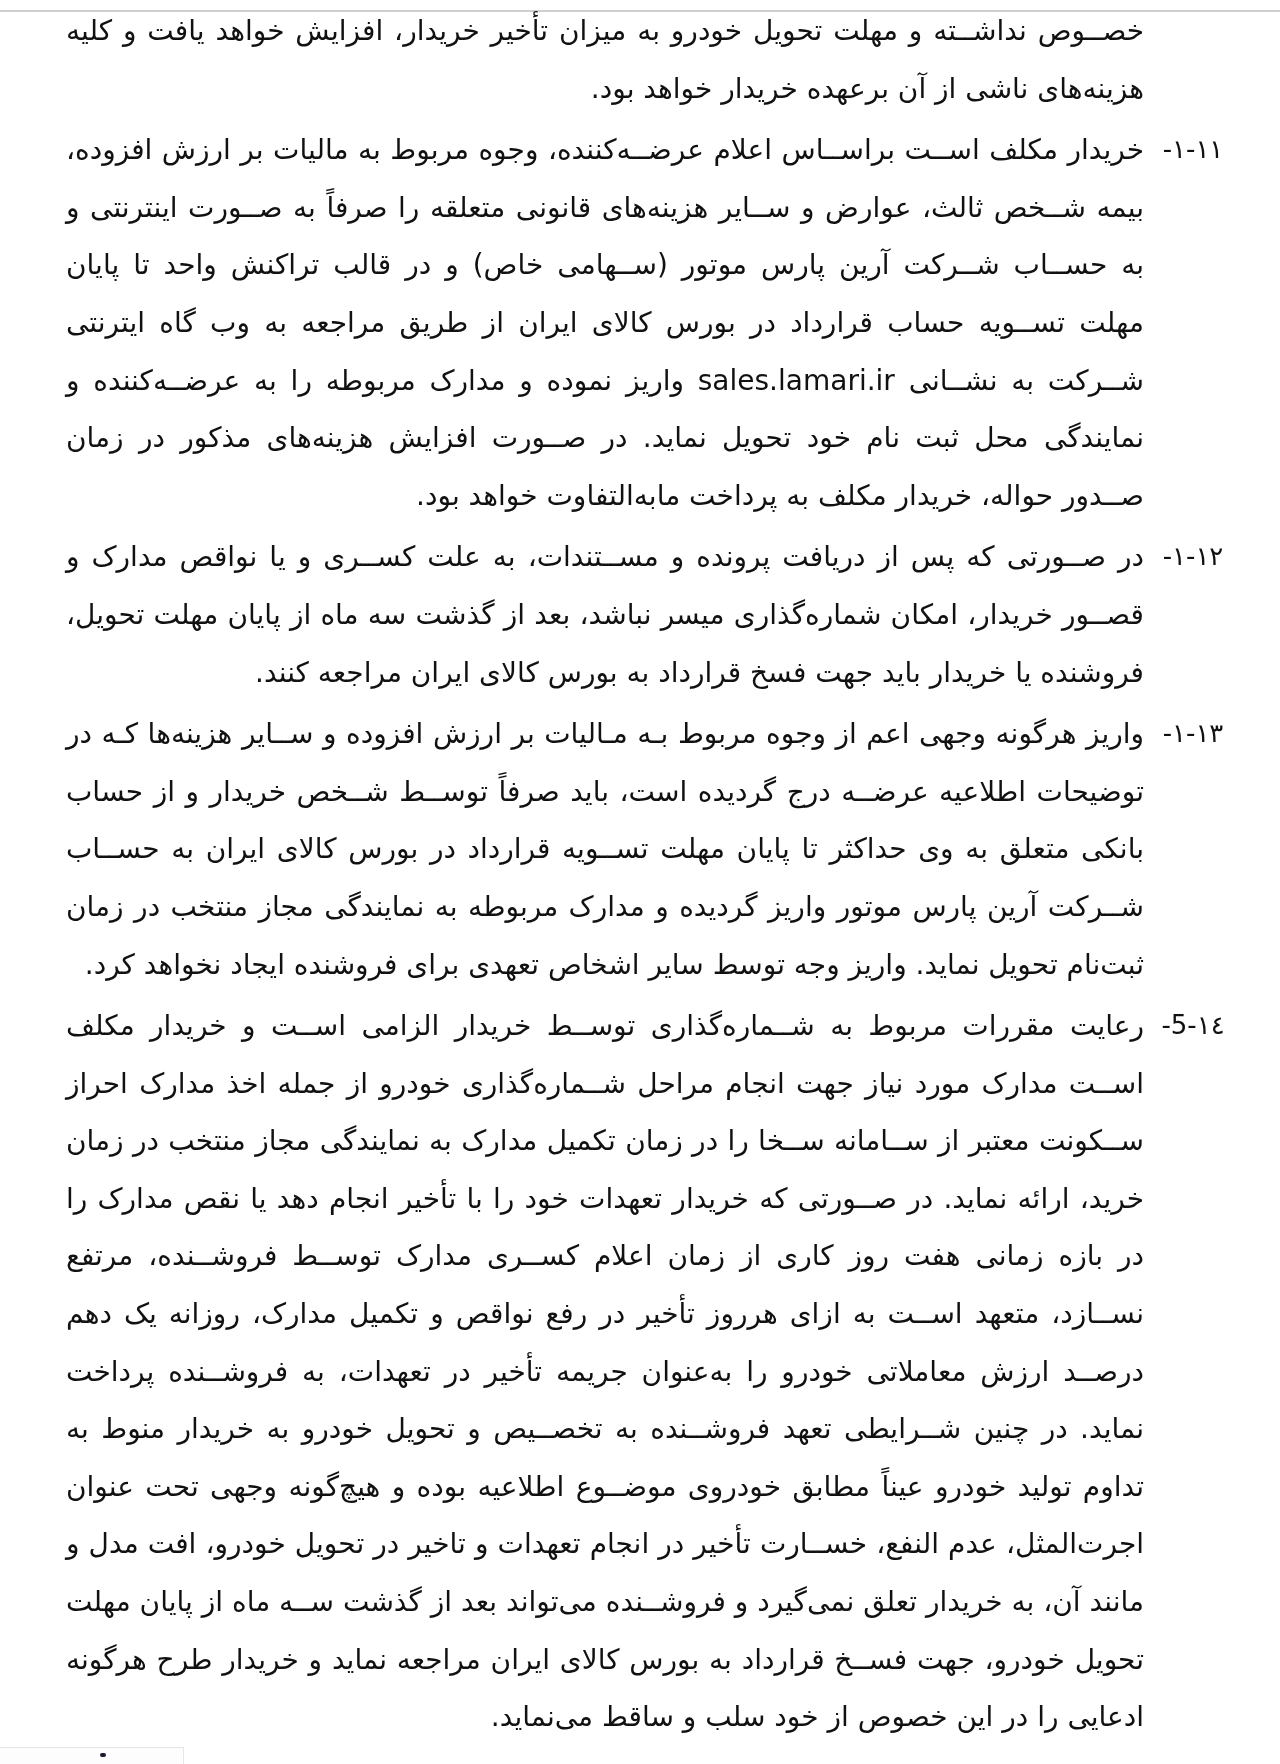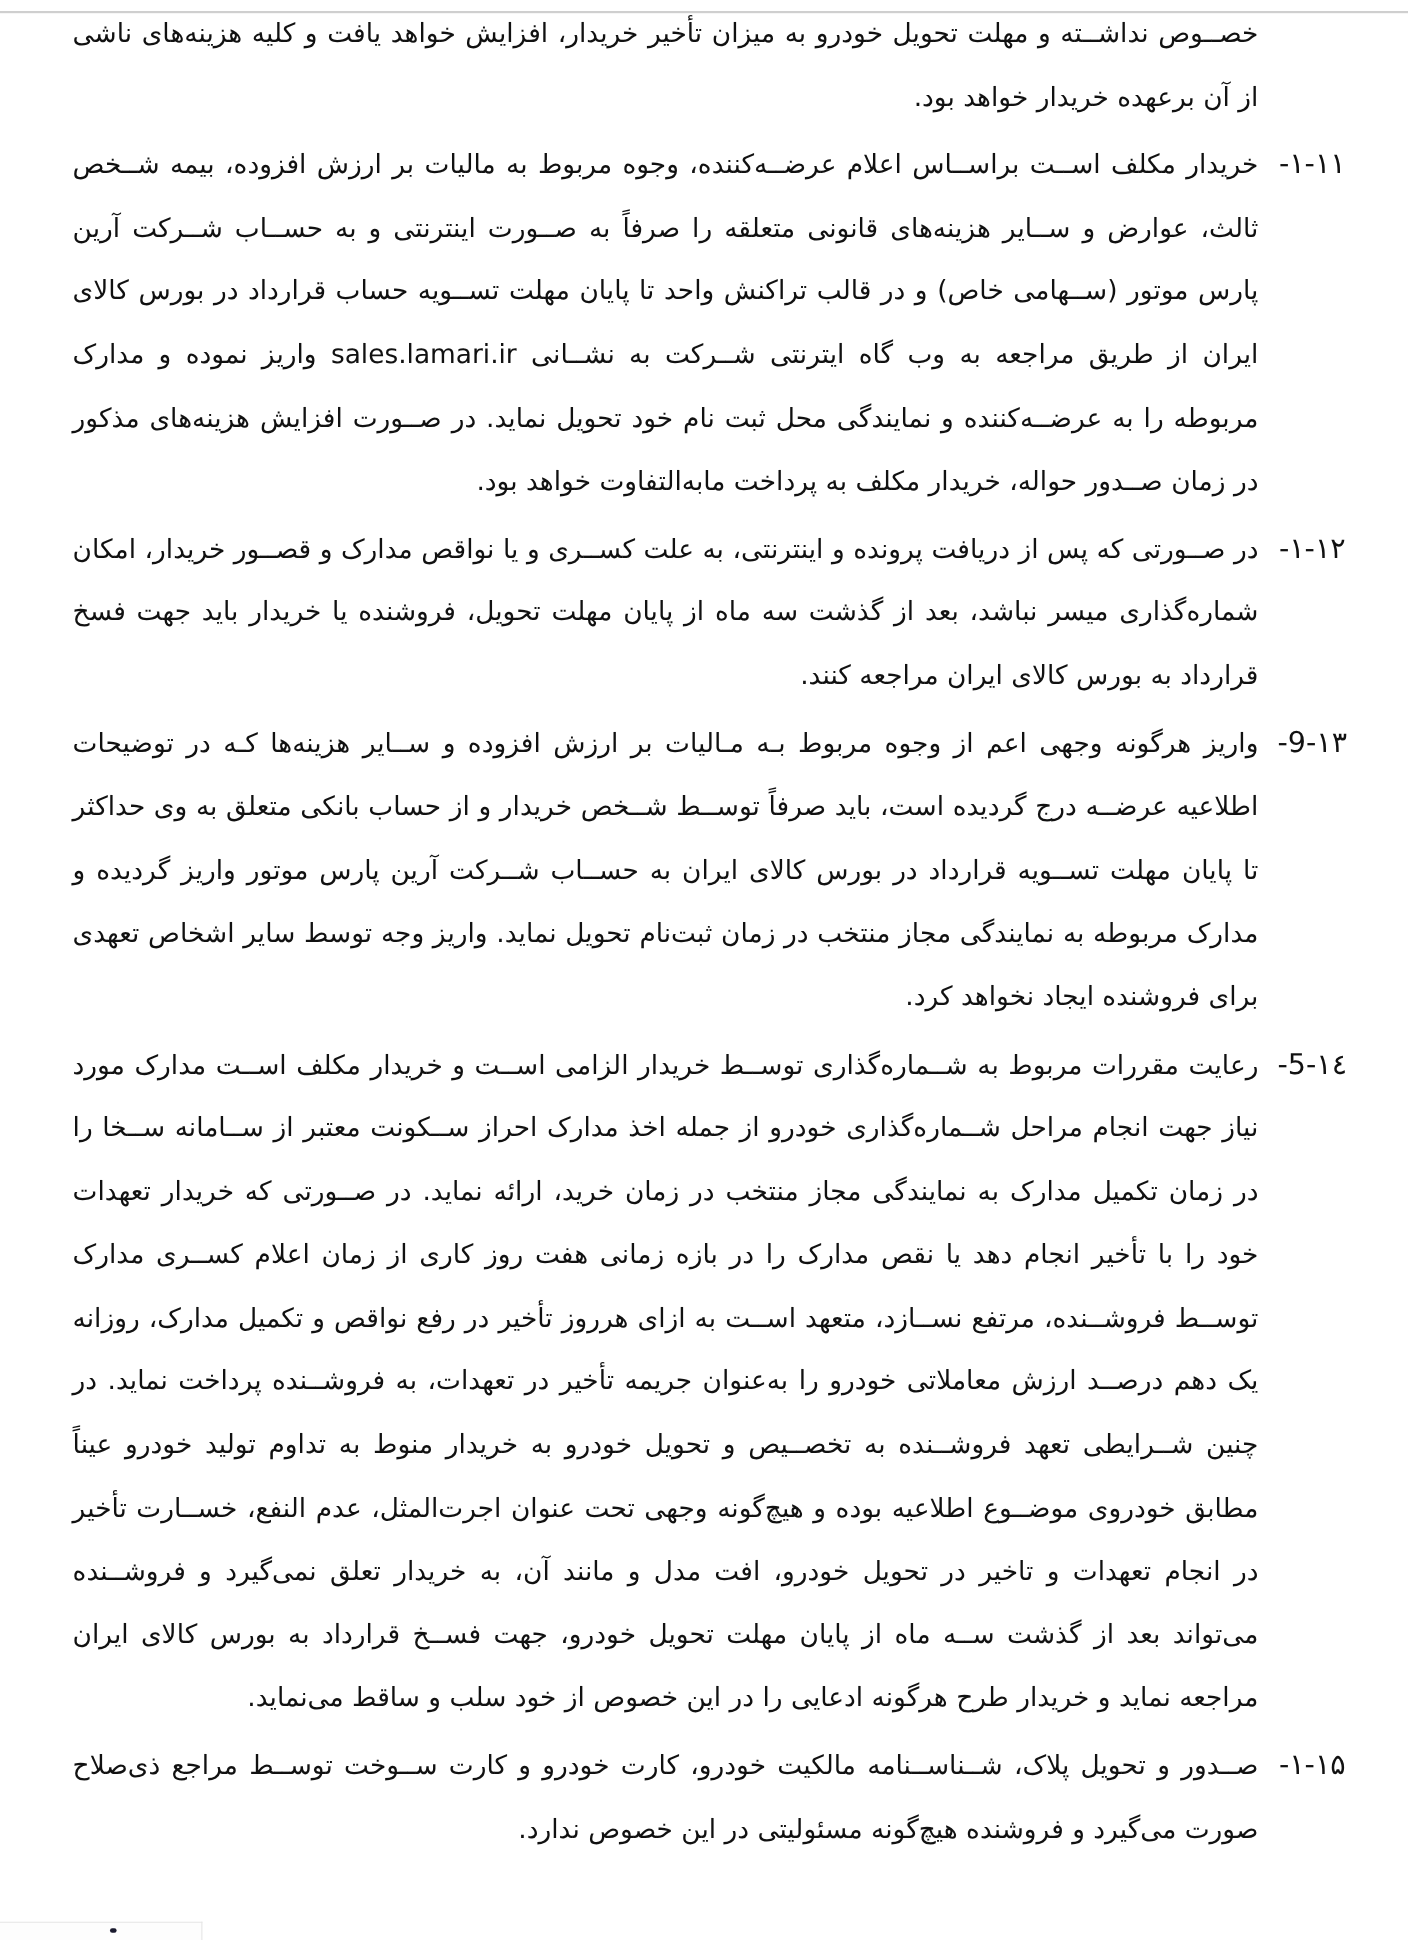--- a/index.html
+++ b/index.html
@@ -43,21 +43,21 @@
       font-size: 26px;
       line-height: 57.6px;
       text-align: center;
       direction: ltr;
       unicode-bidi: isolate;
       color: #111;
       padding-right: 0;
     }
     .para .text {
       flex: 1 1 auto;
-      font-size: 24px;
+      font-size: 28px;
       line-height: 57.6px;
       text-align: justify;
       text-align-last: right;
       direction: rtl;
       padding-left: 4px;
     }
     .para.cont .num {
       visibility: hidden;
     }
     .para.gap {
@@ -95,25 +95,25 @@
     <div class="text">خصــوص نداشــته و مهلت تحویل خودرو به میزان تأخیر خریدار، افزایش خواهد یافت و کلیه هزینه‌های ناشی از آن برعهده خریدار خواهد بود.</div>
   </div>
 
   <div class="para gap">
     <div class="num">-۱-۱۱</div>
     <div class="text">خریدار مکلف اســت براســاس اعلام عرضــه‌کننده، وجوه مربوط به مالیات بر ارزش افزوده، بیمه شــخص ثالث، عوارض و ســایر هزینه‌های قانونی متعلقه را صرفاً به صــورت اینترنتی و به حســاب شــرکت آرین پارس موتور (ســهامی خاص) و در قالب تراکنش واحد تا پایان مهلت تســویه حساب قرارداد در بورس کالای ایران از طریق مراجعه به وب گاه ایترنتی شــرکت به نشــانی sales.lamari.ir واریز نموده و مدارک مربوطه را به عرضــه‌کننده و نمایندگی محل ثبت نام خود تحویل نماید. در صــورت افزایش هزینه‌های مذکور در زمان صــدور حواله، خریدار مکلف به پرداخت مابه‌التفاوت خواهد بود.</div>
   </div>
 
   <div class="para gap">
     <div class="num">-۱-۱۲</div>
-    <div class="text">در صــورتی که پس از دریافت پرونده و اینترنتی، به علت کســری و یا نواقص مدارک و قصــور خریدار، امکان شماره‌گذاری میسر نباشد، بعد از گذشت سه ماه از پایان مهلت تحویل، فروشنده یا خریدار باید جهت فسخ قرارداد به بورس کالای ایران مراجعه کنند.</div>
+    <div class="text">در صــورتی که پس از دریافت پرونده و مســتندات، به علت کســری و یا نواقص مدارک و قصــور خریدار، امکان شماره‌گذاری میسر نباشد، بعد از گذشت سه ماه از پایان مهلت تحویل، فروشنده یا خریدار باید جهت فسخ قرارداد به بورس کالای ایران مراجعه کنند.</div>
   </div>
 
   <div class="para gap">
-    <div class="num">-9-۱۳</div>
+    <div class="num">-۱-۱۳</div>
     <div class="text">واریز هرگونه وجهی اعم از وجوه مربوط بـه مـالیات بر ارزش افزوده و ســایر هزینه‌ها کـه در توضیحات اطلاعیه عرضــه درج گردیده است، باید صرفاً توســط شــخص خریدار و از حساب بانکی متعلق به وی حداکثر تا پایان مهلت تســویه قرارداد در بورس کالای ایران به حســاب شــرکت آرین پارس موتور واریز گردیده و مدارک مربوطه به نمایندگی مجاز منتخب در زمان ثبت‌نام تحویل نماید. واریز وجه توسط سایر اشخاص تعهدی برای فروشنده ایجاد نخواهد کرد.</div>
   </div>
 
   <div class="para gap">
     <div class="num">-5-۱٤</div>
     <div class="text">رعایت مقررات مربوط به شــماره‌گذاری توســط خریدار الزامی اســت و خریدار مکلف اســت مدارک مورد نیاز جهت انجام مراحل شــماره‌گذاری خودرو از جمله اخذ مدارک احراز ســکونت معتبر از ســامانه ســخا را در زمان تکمیل مدارک به نمایندگی مجاز منتخب در زمان خرید، ارائه نماید. در صــورتی که خریدار تعهدات خود را با تأخیر انجام دهد یا نقص مدارک را در بازه زمانی هفت روز کاری از زمان اعلام کســری مدارک توســط فروشــنده، مرتفع نســازد، متعهد اســت به ازای هرروز تأخیر در رفع نواقص و تکمیل مدارک، روزانه یک دهم درصــد ارزش معاملاتی خودرو را به‌عنوان جریمه تأخیر در تعهدات، به فروشــنده پرداخت نماید. در چنین شــرایطی تعهد فروشــنده به تخصــیص و تحویل خودرو به خریدار منوط به تداوم تولید خودرو عیناً مطابق خودروی موضــوع اطلاعیه بوده و هیچ‌گونه وجهی تحت عنوان اجرت‌المثل، عدم النفع، خســارت تأخیر در انجام تعهدات و تاخیر در تحویل خودرو، افت مدل و مانند آن، به خریدار تعلق نمی‌گیرد و فروشــنده می‌تواند بعد از گذشت ســه ماه از پایان مهلت تحویل خودرو، جهت فســخ قرارداد به بورس کالای ایران مراجعه نماید و خریدار طرح هرگونه ادعایی را در این خصوص از خود سلب و ساقط می‌نماید.</div>
   </div>
 
   <div class="para gap">
     <div class="num">-۱-۱۵</div>

